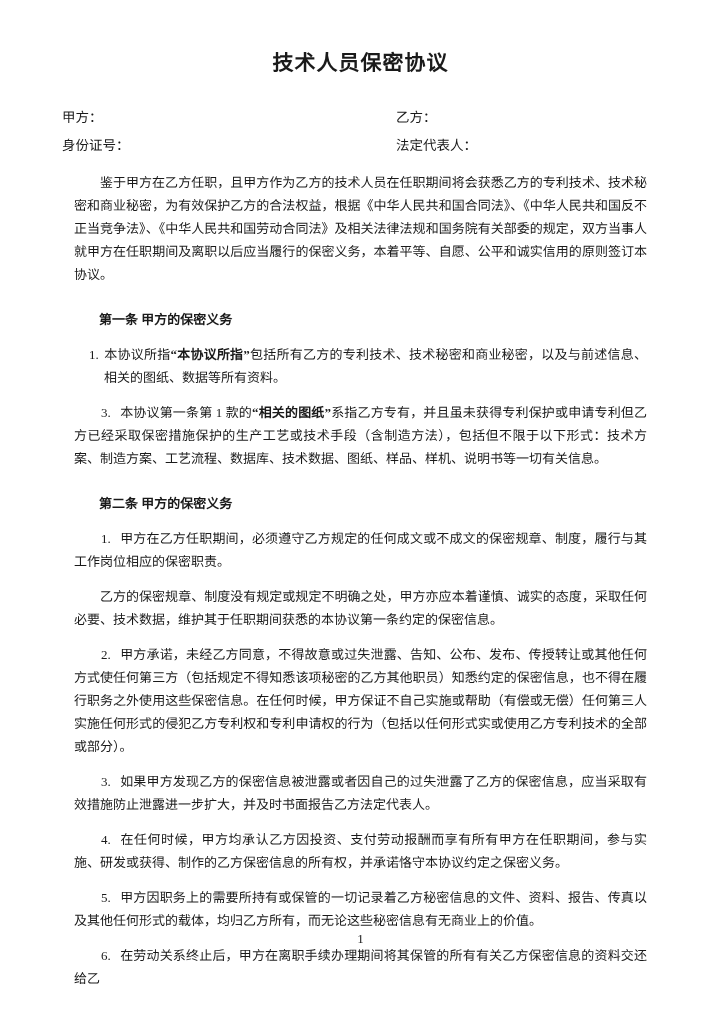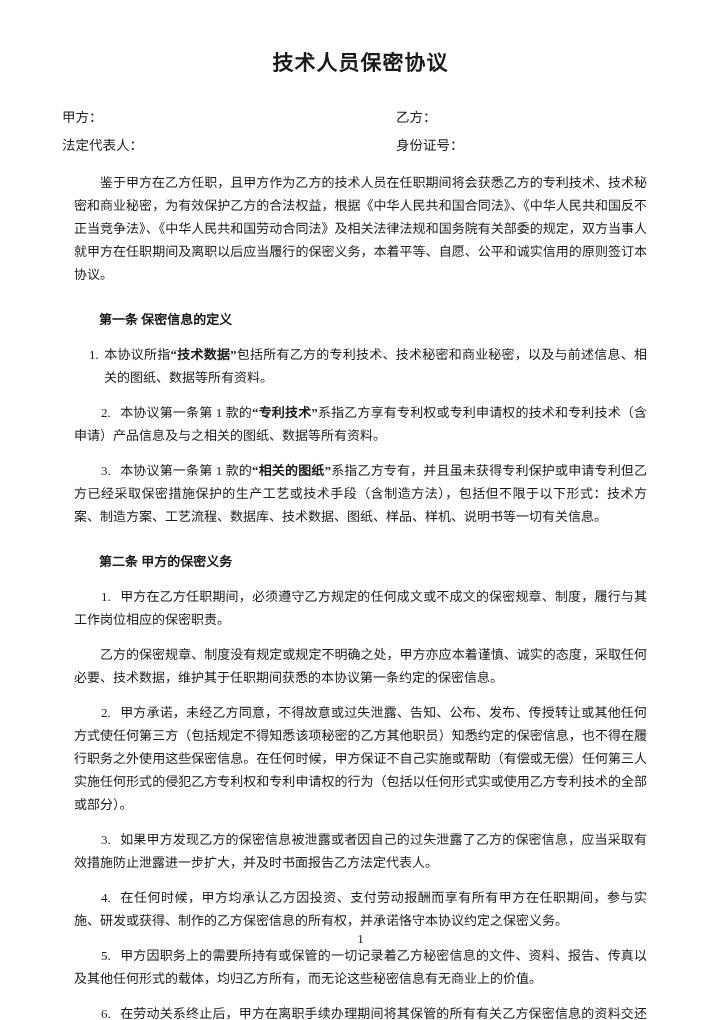--- a/index.html
+++ b/index.html
@@ -80,33 +80,32 @@
 <div class="page">
 
   <h1 class="doc-title">技术人员保密协议</h1>
 
   <div class="parties">
     <div class="party-row">
       <span>甲方：</span>
       <span>乙方：</span>
     </div>
     <div class="party-row">
+      <span>身份证号：</span>
       <span>法定代表人：</span>
-      <span>身份证号：</span>
     </div>
     <div class="party-row">
       <span></span>
     </div>
   </div>
 
   <div class="doc-body" id="doc-body">
       <p class="p-indent"><span>鉴于甲方在乙方任职，且甲方作为乙方的技术人员在任职期间将会获悉乙方的专利技术、技术秘密和商业秘密，为有效保护乙方的合法权益，根据《中华人民共和国合同法》、《中华人民共和国反不正当竞争法》、《中华人民共和国劳动合同法》及相关法律法规和国务院有关部委的规定，双方当事人就甲方在任职期间及离职以后应当履行的保密义务，本着平等、自愿、公平和诚实信用的原则签订本协议。</span></p>
-      <p class="p-heading"><span>第一条 保密信息的定义</span></p>
-      <p class="p-hang"><span class="num">1.</span><span>本协议所指</span><span class="bold">“技术数据”</span><span>包括所有乙方的专利技术、技术秘密和商业秘密，以及与前述信息、相关的图纸、数据等所有资料。</span></p>
-      <p class="p-num"><span class="num">2.</span><span>本协议第一条第 1 款的</span><span class="bold">“专利技术”</span><span>系指乙方享有专利权或专利申请权的技术和专利技术（含申请）产品信息及与之相关的图纸、数据等所有资料。</span></p>
+      <p class="p-heading"><span>第一条 甲方的保密义务</span></p>
+      <p class="p-hang"><span class="num">1.</span><span>本协议所指</span><span class="bold">“本协议所指”</span><span>包括所有乙方的专利技术、技术秘密和商业秘密，以及与前述信息、相关的图纸、数据等所有资料。</span></p>
       <p class="p-num"><span class="num">3.</span><span>本协议第一条第 1 款的</span><span class="bold">“相关的图纸”</span><span>系指乙方专有，并且虽未获得专利保护或申请专利但乙方已经采取保密措施保护的生产工艺或技术手段（含制造方法），包括但不限于以下形式：技术方案、制造方案、工艺流程、数据库、技术数据、图纸、样品、样机、说明书等一切有关信息。</span></p>
       <p class="p-heading"><span>第二条 甲方的保密义务</span></p>
       <p class="p-num"><span class="num">1.</span><span>甲方在乙方任职期间，必须遵守乙方规定的任何成文或不成文的保密规章、制度，履行与其工作岗位相应的保密职责。</span></p>
       <p class="p-indent"><span>乙方的保密规章、制度没有规定或规定不明确之处，甲方亦应本着谨慎、诚实的态度，采取任何必要、技术数据，维护其于任职期间获悉的本协议第一条约定的保密信息。</span></p>
       <p class="p-num"><span class="num">2.</span><span>甲方承诺，未经乙方同意，不得故意或过失泄露、告知、公布、发布、传授转让或其他任何方式使任何第三方（包括规定不得知悉该项秘密的乙方其他职员）知悉约定的保密信息，也不得在履行职务之外使用这些保密信息。在任何时候，甲方保证不自己实施或帮助（有偿或无偿）任何第三人实施任何形式的侵犯乙方专利权和专利申请权的行为（包括以任何形式实或使用乙方专利技术的全部或部分）。</span></p>
       <p class="p-num"><span class="num">3.</span><span>如果甲方发现乙方的保密信息被泄露或者因自己的过失泄露了乙方的保密信息，应当采取有效措施防止泄露进一步扩大，并及时书面报告乙方法定代表人。</span></p>
       <p class="p-num"><span class="num">4.</span><span>在任何时候，甲方均承认乙方因投资、支付劳动报酬而享有所有甲方在任职期间，参与实施、研发或获得、制作的乙方保密信息的所有权，并承诺恪守本协议约定之保密义务。</span></p>
       <p class="p-num"><span class="num">5.</span><span>甲方因职务上的需要所持有或保管的一切记录着乙方秘密信息的文件、资料、报告、传真以及其他任何形式的载体，均归乙方所有，而无论这些秘密信息有无商业上的价值。</span></p>
       <p class="p-num"><span class="num">6.</span><span>在劳动关系终止后，甲方在离职手续办理期间将其保管的所有有关乙方保密信息的资料交还给乙</span></p>
     </div>

